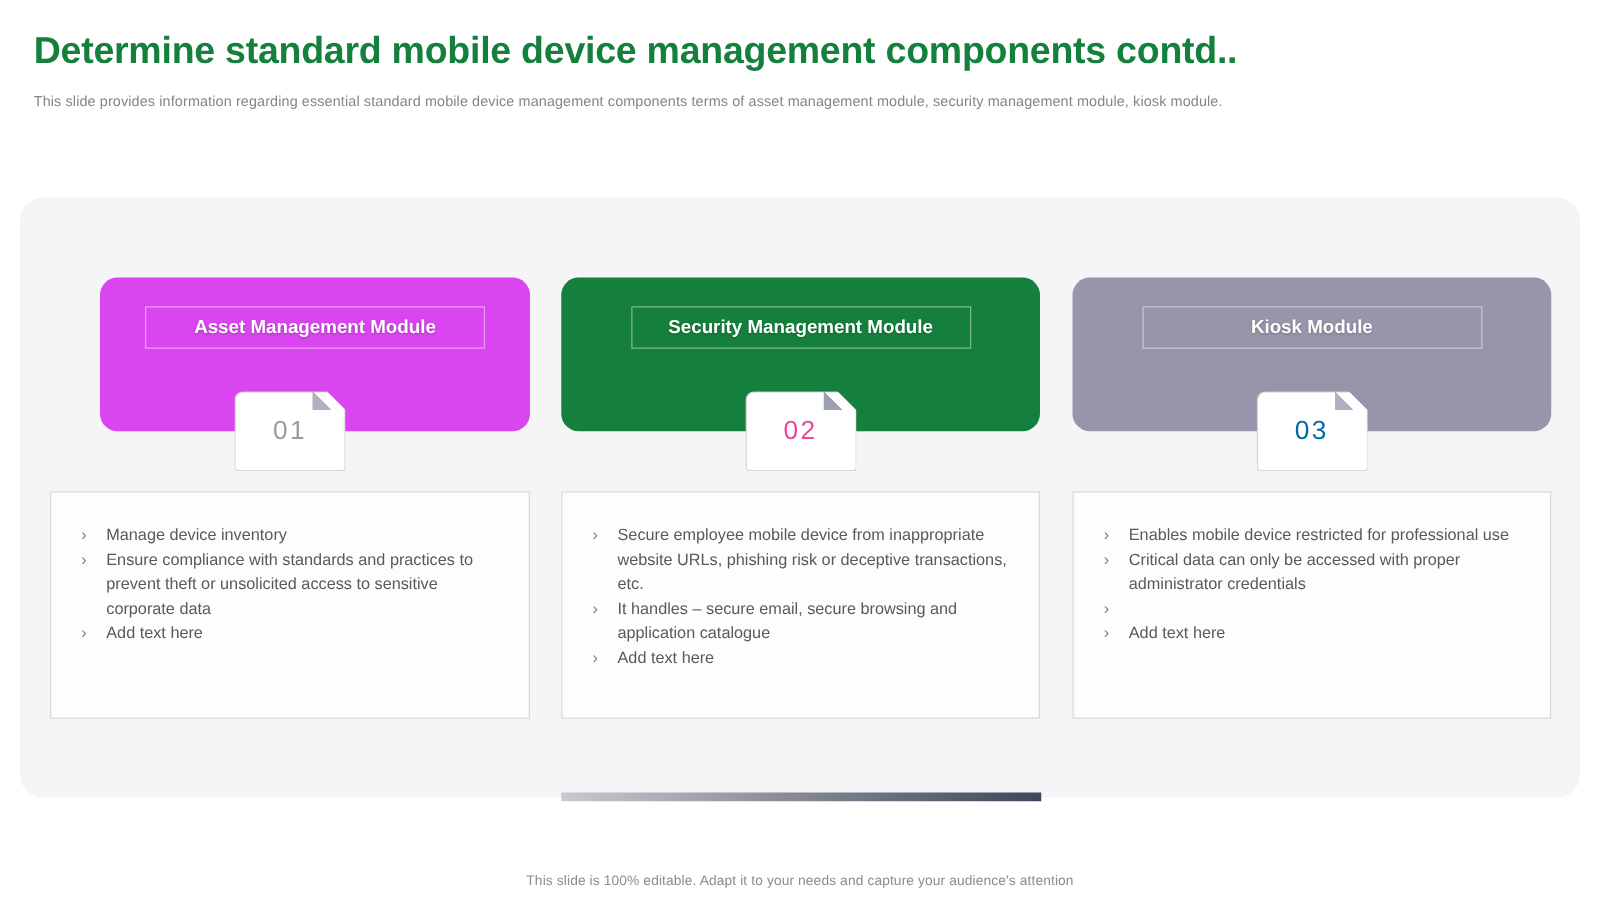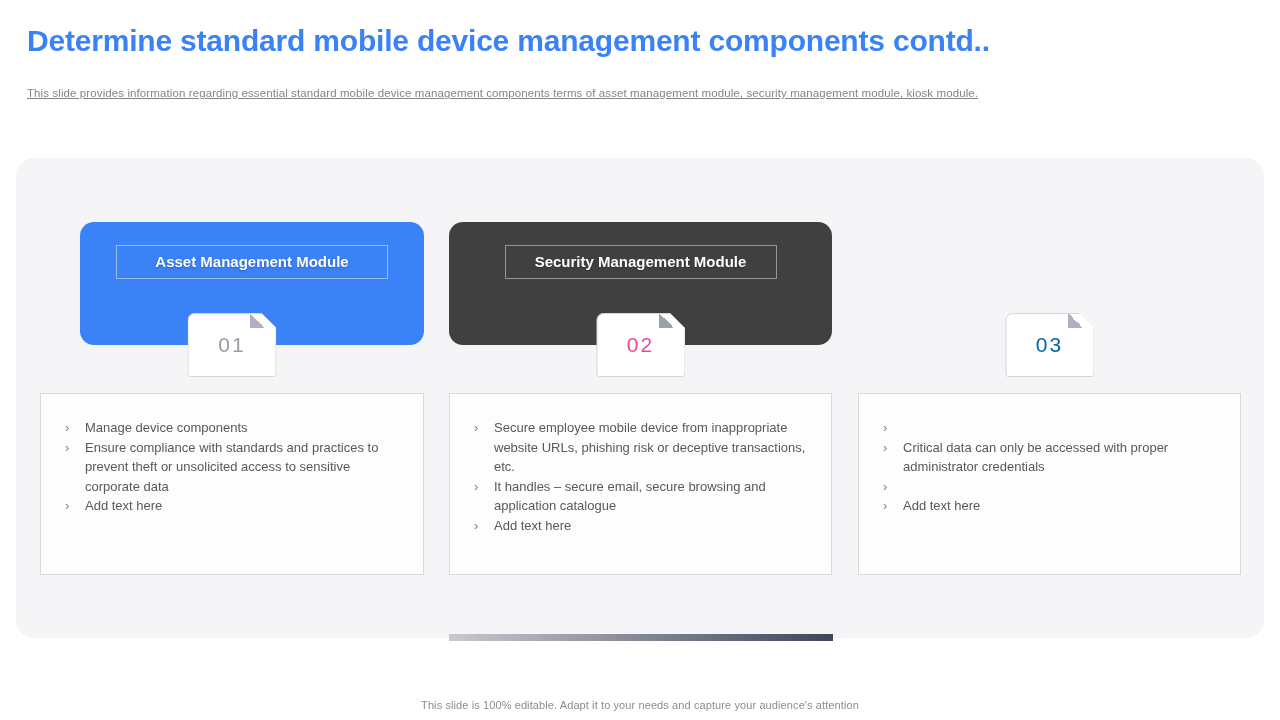--- a/index.html
+++ b/index.html
@@ -3,25 +3,25 @@
 <meta charset="utf-8">
 <style>
   html,body{margin:0;padding:0;}
   body{
     width:1280px;height:720px;position:relative;overflow:hidden;
     background:#ffffff;
     font-family:"Liberation Sans", sans-serif;
   }
   .title{
     position:absolute;left:27px;top:24px;
-    font-size:30px;font-weight:bold;color:#3b82f6;letter-spacing:-0.2px;
+    font-size:30px;font-weight:bold;color:#15803d;letter-spacing:-0.2px;
   }
   .subtitle{
-    position:absolute;left:27px;top:87px;
-    font-size:11.5px;color:#84848a;letter-spacing:0.1px;text-decoration:underline;
+    position:absolute;left:27px;top:76px;
+    font-size:11.5px;color:#84848a;letter-spacing:0.1px;
   }
   .panel{
     position:absolute;left:16px;top:158px;width:1248px;height:480px;
     background:#f5f5f7;border-radius:18px;
   }
   .col{position:absolute;top:0;height:100%;}
   .col.c1{left:24px;width:384px;}
   .col.c2{left:433px;width:383px;}
   .col.c3{left:842px;width:383px;}
   .header{
@@ -72,47 +72,47 @@
 </style>
 </head>
 <body>
 
 <div class="title">Determine standard mobile device management components contd..</div>
 <div class="subtitle">This slide provides information regarding essential standard mobile device management components terms of asset management module, security management module, kiosk module.</div>
 
 <div class="panel">
 
   <div class="col c1">
-    <div class="header" style="background: #3b82f6; margin-left: 40px;">
+    <div class="header" style="background: #d946ef; margin-left: 40px;">
       <div class="module-label">Asset Management Module</div>
     </div>
     <div class="numcard" style="color: rgb(155, 155, 165);">01</div>
     <div class="fold-wrap" style="position:absolute;top:155px;left:50%;transform:translateX(-50%);width:66px;height:64px;pointer-events:none;">
       <span class="fold" style="--fold: #b3aec0;"></span>
     </div>
     <div class="textcard">
       <ul>
         <li>
           <span class="marker">›</span>
-          <span>Manage device components</span>
+          <span>Manage device inventory</span>
         </li>
         <li>
           <span class="marker">›</span>
           <span>Ensure compliance with standards and practices to prevent theft or unsolicited access to sensitive corporate data</span>
         </li>
         <li>
           <span class="marker">›</span>
           <span>Add text here</span>
         </li>
       </ul>
     </div>
   </div>
 
   <div class="col c2">
-    <div class="header" style="background: #404040;">
+    <div class="header" style="background: #15803d;">
       <div class="module-label">Security Management Module</div>
     </div>
     <div class="numcard" style="color: #ec4899;">02</div>
     <div class="fold-wrap" style="position:absolute;top:155px;left:50%;transform:translateX(-50%);width:66px;height:64px;pointer-events:none;">
       <span class="fold" style="--fold: #9aa0ae;"></span>
     </div>
     <div class="textcard">
       <ul>
         <li>
           <span class="marker">›</span>
@@ -124,28 +124,32 @@
         </li>
         <li>
           <span class="marker">›</span>
           <span>Add text here</span>
         </li>
       </ul>
     </div>
   </div>
 
   <div class="col c3">
+    <div class="header" style="background: rgb(154, 148, 171);">
+      <div class="module-label">Kiosk Module</div>
+    </div>
     <div class="numcard" style="color: #0369a1;">03</div>
     <div class="fold-wrap" style="position:absolute;top:155px;left:50%;transform:translateX(-50%);width:66px;height:64px;pointer-events:none;">
       <span class="fold" style="--fold: #b3aec0;"></span>
     </div>
     <div class="textcard">
       <ul>
         <li>
           <span class="marker">›</span>
+          <span>Enables mobile device restricted for professional use</span>
         </li>
         <li>
           <span class="marker">›</span>
           <span>Critical data can only be accessed with proper administrator credentials</span>
         </li>
         <li>
           <span class="marker">›</span>
         </li>
         <li>
           <span class="marker">›</span>

